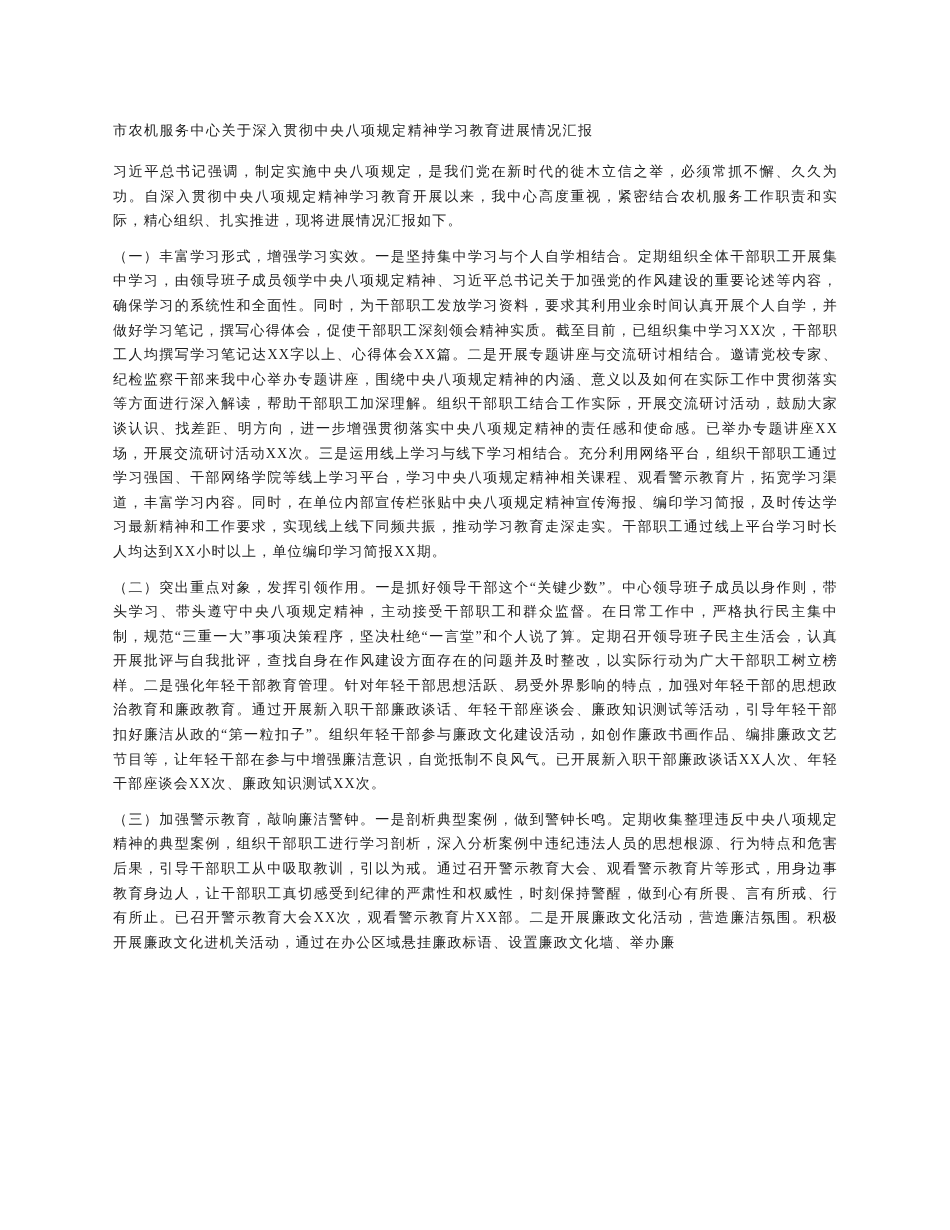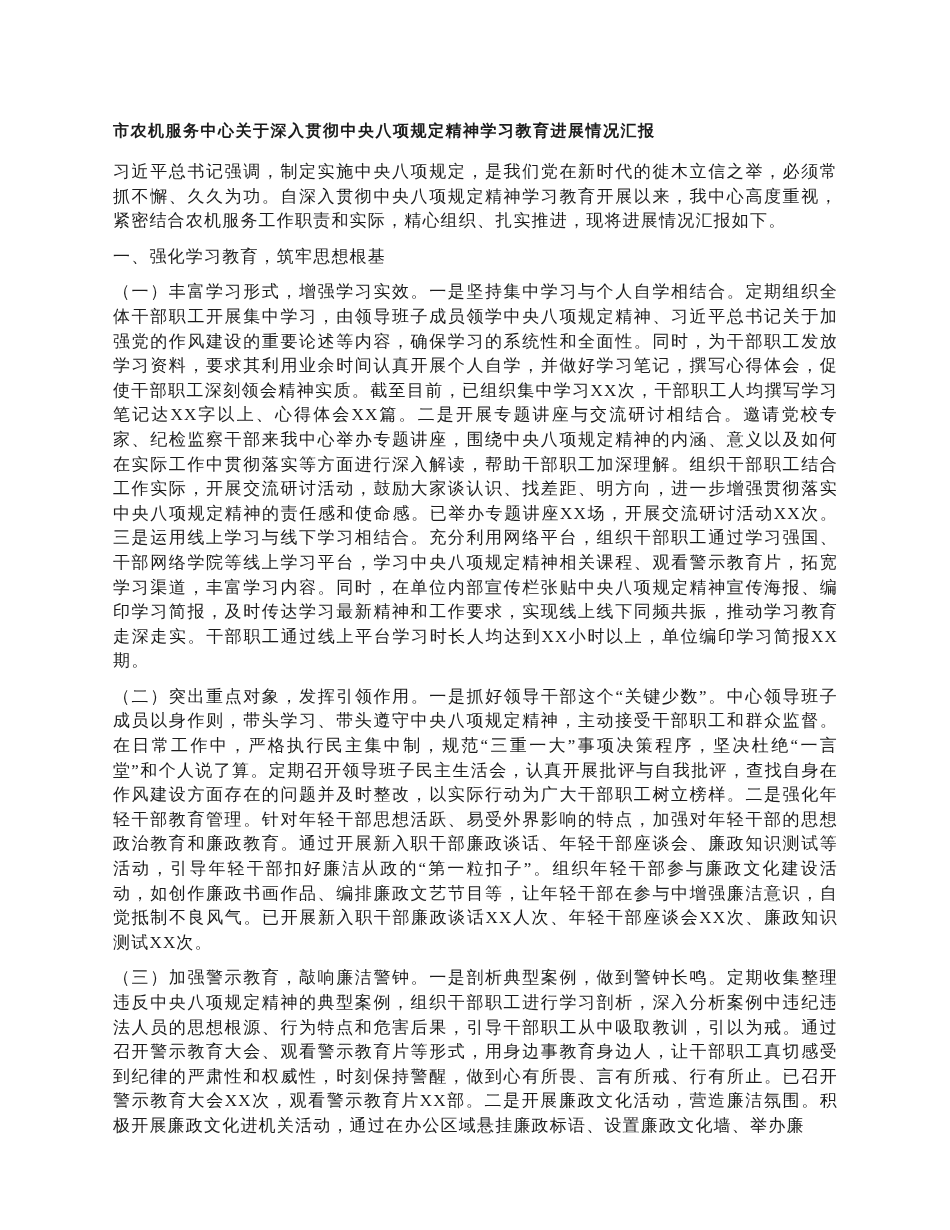--- a/index.html
+++ b/index.html
@@ -12,41 +12,40 @@
   }
   .page {
     width: 950px;
     height: 1230px;
     padding: 118px 112px 30px 113px;
     overflow: hidden;
     background: #ffffff;
   }
   .doc-title {
     margin: 0 0 17px 0;
-    font-size: 16px;
-    font-weight: 700;
+    font-size: 14px;
+    font-weight: 400;
     line-height: 25px;
     letter-spacing: 1.5px;
   }
   .doc-paragraph {
     margin: 0 0 11px 0;
-    font-size: 17px;
+    font-size: 14px;
     line-height: 24.6px;
     letter-spacing: 1.2px;
     text-align: justify;
   }
   .doc-paragraph:last-child { margin-bottom: 12px; }
   .run { white-space: normal; }
   .bold { font-weight: 400; }
 </style>
 </head>
 <body>
 
 <div class="page">
   <h1 class="doc-title">市农机服务中心关于深入贯彻中央八项规定精神学习教育进展情况汇报</h1>
   <div>
       <p class="doc-paragraph"><span class="run">习近平总书记强调，制定实施中央八项规定，是我们党在新时代的徙木立信之举，必须常抓不懈、久久为功。自深入贯彻中央八项规定精神学习教育开展以来，我中心高度重视，紧密结合农机服务工作职责和实际，精心组织、扎实推进，现将进展情况汇报如下。</span></p>
-      <p class="doc-paragraph section-heading"><span class="run">一、强化学习教育，筑牢思想根基</span></p>
       <p class="doc-paragraph"><span class="run">（一）丰富学习形式，增强学习实效。</span><span class="run bold">一是</span><span class="run">坚持集中学习与个人自学相结合。定期组织全体干部职工开展集中学习，由领导班子成员领学中央八项规定精神、习近平总书记关于加强党的作风建设的重要论述等内容，确保学习的系统性和全面性。同时，为干部职工发放学习资料，要求其利用业余时间认真开展个人自学，并做好学习笔记，撰写心得体会，促使干部职工深刻领会精神实质。截至目前，已组织集中学习XX次，干部职工人均撰写学习笔记达XX字以上、心得体会XX篇。</span><span class="run bold">二是</span><span class="run">开展专题讲座与交流研讨相结合。邀请党校专家、纪检监察干部来我中心举办专题讲座，围绕中央八项规定精神的内涵、意义以及如何在实际工作中贯彻落实等方面进行深入解读，帮助干部职工加深理解。组织干部职工结合工作实际，开展交流研讨活动，鼓励大家谈认识、找差距、明方向，进一步增强贯彻落实中央八项规定精神的责任感和使命感。已举办专题讲座XX场，开展交流研讨活动XX次。</span><span class="run bold">三是</span><span class="run">运用线上学习与线下学习相结合。充分利用网络平台，组织干部职工通过学习强国、干部网络学院等线上学习平台，学习中央八项规定精神相关课程、观看警示教育片，拓宽学习渠道，丰富学习内容。同时，在单位内部宣传栏张贴中央八项规定精神宣传海报、编印学习简报，及时传达学习最新精神和工作要求，实现线上线下同频共振，推动学习教育走深走实。干部职工通过线上平台学习时长人均达到XX小时以上，单位编印学习简报XX期。</span></p>
       <p class="doc-paragraph"><span class="run">（二）突出重点对象，发挥引领作用。</span><span class="run bold">一是</span><span class="run">抓好领导干部这个“关键少数”。中心领导班子成员以身作则，带头学习、带头遵守中央八项规定精神，主动接受干部职工和群众监督。在日常工作中，严格执行民主集中制，规范“三重一大”事项决策程序，坚决杜绝“一言堂”和个人说了算。定期召开领导班子民主生活会，认真开展批评与自我批评，查找自身在作风建设方面存在的问题并及时整改，以实际行动为广大干部职工树立榜样。</span><span class="run bold">二是</span><span class="run">强化年轻干部教育管理。针对年轻干部思想活跃、易受外界影响的特点，加强对年轻干部的思想政治教育和廉政教育。通过开展新入职干部廉政谈话、年轻干部座谈会、廉政知识测试等活动，引导年轻干部扣好廉洁从政的“第一粒扣子”。组织年轻干部参与廉政文化建设活动，如创作廉政书画作品、编排廉政文艺节目等，让年轻干部在参与中增强廉洁意识，自觉抵制不良风气。已开展新入职干部廉政谈话XX人次、年轻干部座谈会XX次、廉政知识测试XX次。</span></p>
       <p class="doc-paragraph"><span class="run">（三）加强警示教育，敲响廉洁警钟。</span><span class="run bold">一是</span><span class="run">剖析典型案例，做到警钟长鸣。定期收集整理违反中央八项规定精神的典型案例，组织干部职工进行学习剖析，深入分析案例中违纪违法人员的思想根源、行为特点和危害后果，引导干部职工从中吸取教训，引以为戒。通过召开警示教育大会、观看警示教育片等形式，用身边事教育身边人，让干部职工真切感受到纪律的严肃性和权威性，时刻保持警醒，做到心有所畏、言有所戒、行有所止。已召开警示教育大会XX次，观看警示教育片XX部。</span><span class="run bold">二是</span><span class="run">开展廉政文化活动，营造廉洁氛围。积极开展廉政文化进机关活动，通过在办公区域悬挂廉政标语、设置廉政文化墙、举办廉</span></p>
     </div>
 </div>
 
 </body></html>

